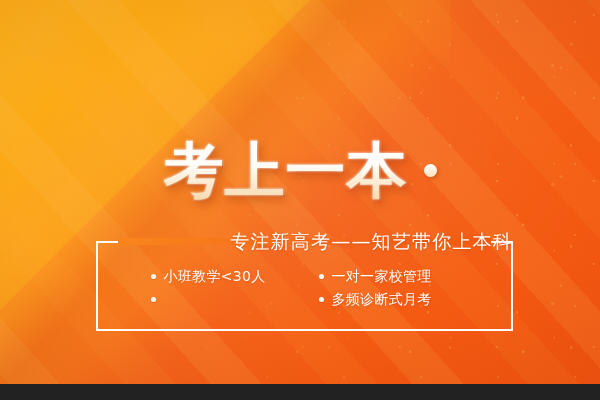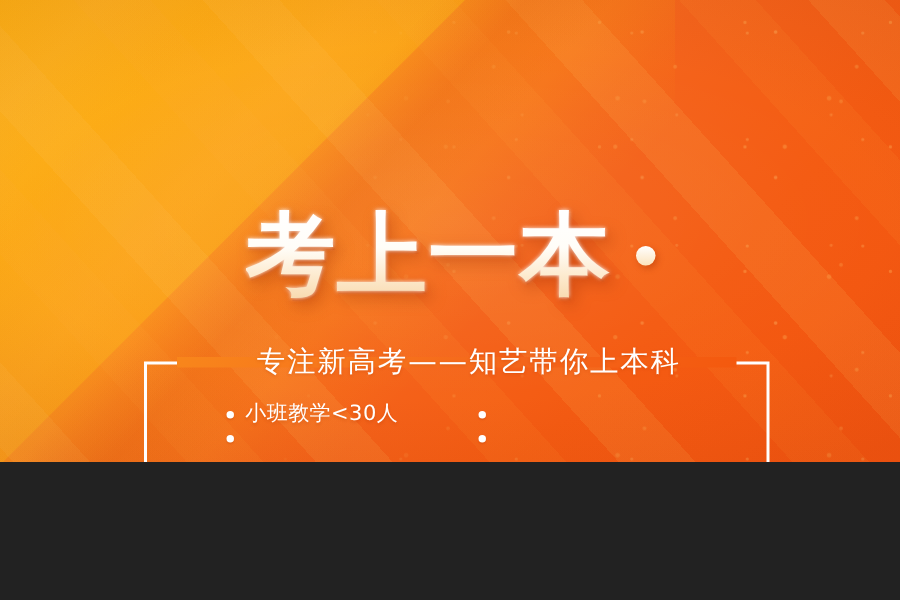--- a/index.html
+++ b/index.html
@@ -4,21 +4,21 @@
 <title>Banner</title>
 <style>
   html, body {
     margin: 0;
     padding: 0;
     background: #222;
   }
   #banner {
     position: relative;
     width: 600px;
-    height: 308px;
+    height: 384px;
     overflow: hidden;
     font-family: "DejaVu Sans", "Liberation Sans", sans-serif;
     user-select: none;
   }
 
   
   .bg-base {
     position: absolute;
     inset: 0;
     background: linear-gradient(135deg,
@@ -182,21 +182,21 @@
     content: "";
     position: absolute;
     inset: 0;
     background: linear-gradient(122deg, #F8861B 0%, #F7761C 30%, #F4651B 62%, #F4590E 100%);
   }
   .subtitle {
     position: absolute;
     left: 16px;
     right: 0;
     top: -12px;
-    text-align: center;
+    text-align: right;
     color: #FFFFFF;
     font-size: 19px;
     line-height: 24px;
     letter-spacing: 1.2px;
     white-space: nowrap;
     text-shadow: 0 1px 2px rgba(170,55,8,0.30);
   }
   .bullets {
     position: absolute;
     left: 0;
@@ -262,26 +262,28 @@
     <div class="subtitle">专注新高考——知艺带你上本科</div>
 
     <div class="bullets">
       <div class="bullet-row">
         <div class="bullet-item">
           <span class="bullet-dot"></span>
           <span class="bullet-label">小班教学&lt;30人</span>
         </div>
         <div class="bullet-item">
           <span class="bullet-dot"></span>
+          <span class="bullet-label">一对一家校管理</span>
         </div>
       </div>
       <div class="bullet-row">
         <div class="bullet-item">
           <span class="bullet-dot"></span>
         </div>
         <div class="bullet-item">
           <span class="bullet-dot"></span>
+          <span class="bullet-label">多频诊断式月考</span>
         </div>
       </div>
     </div>
   </div>
 
 </div>
 
 </body></html>

